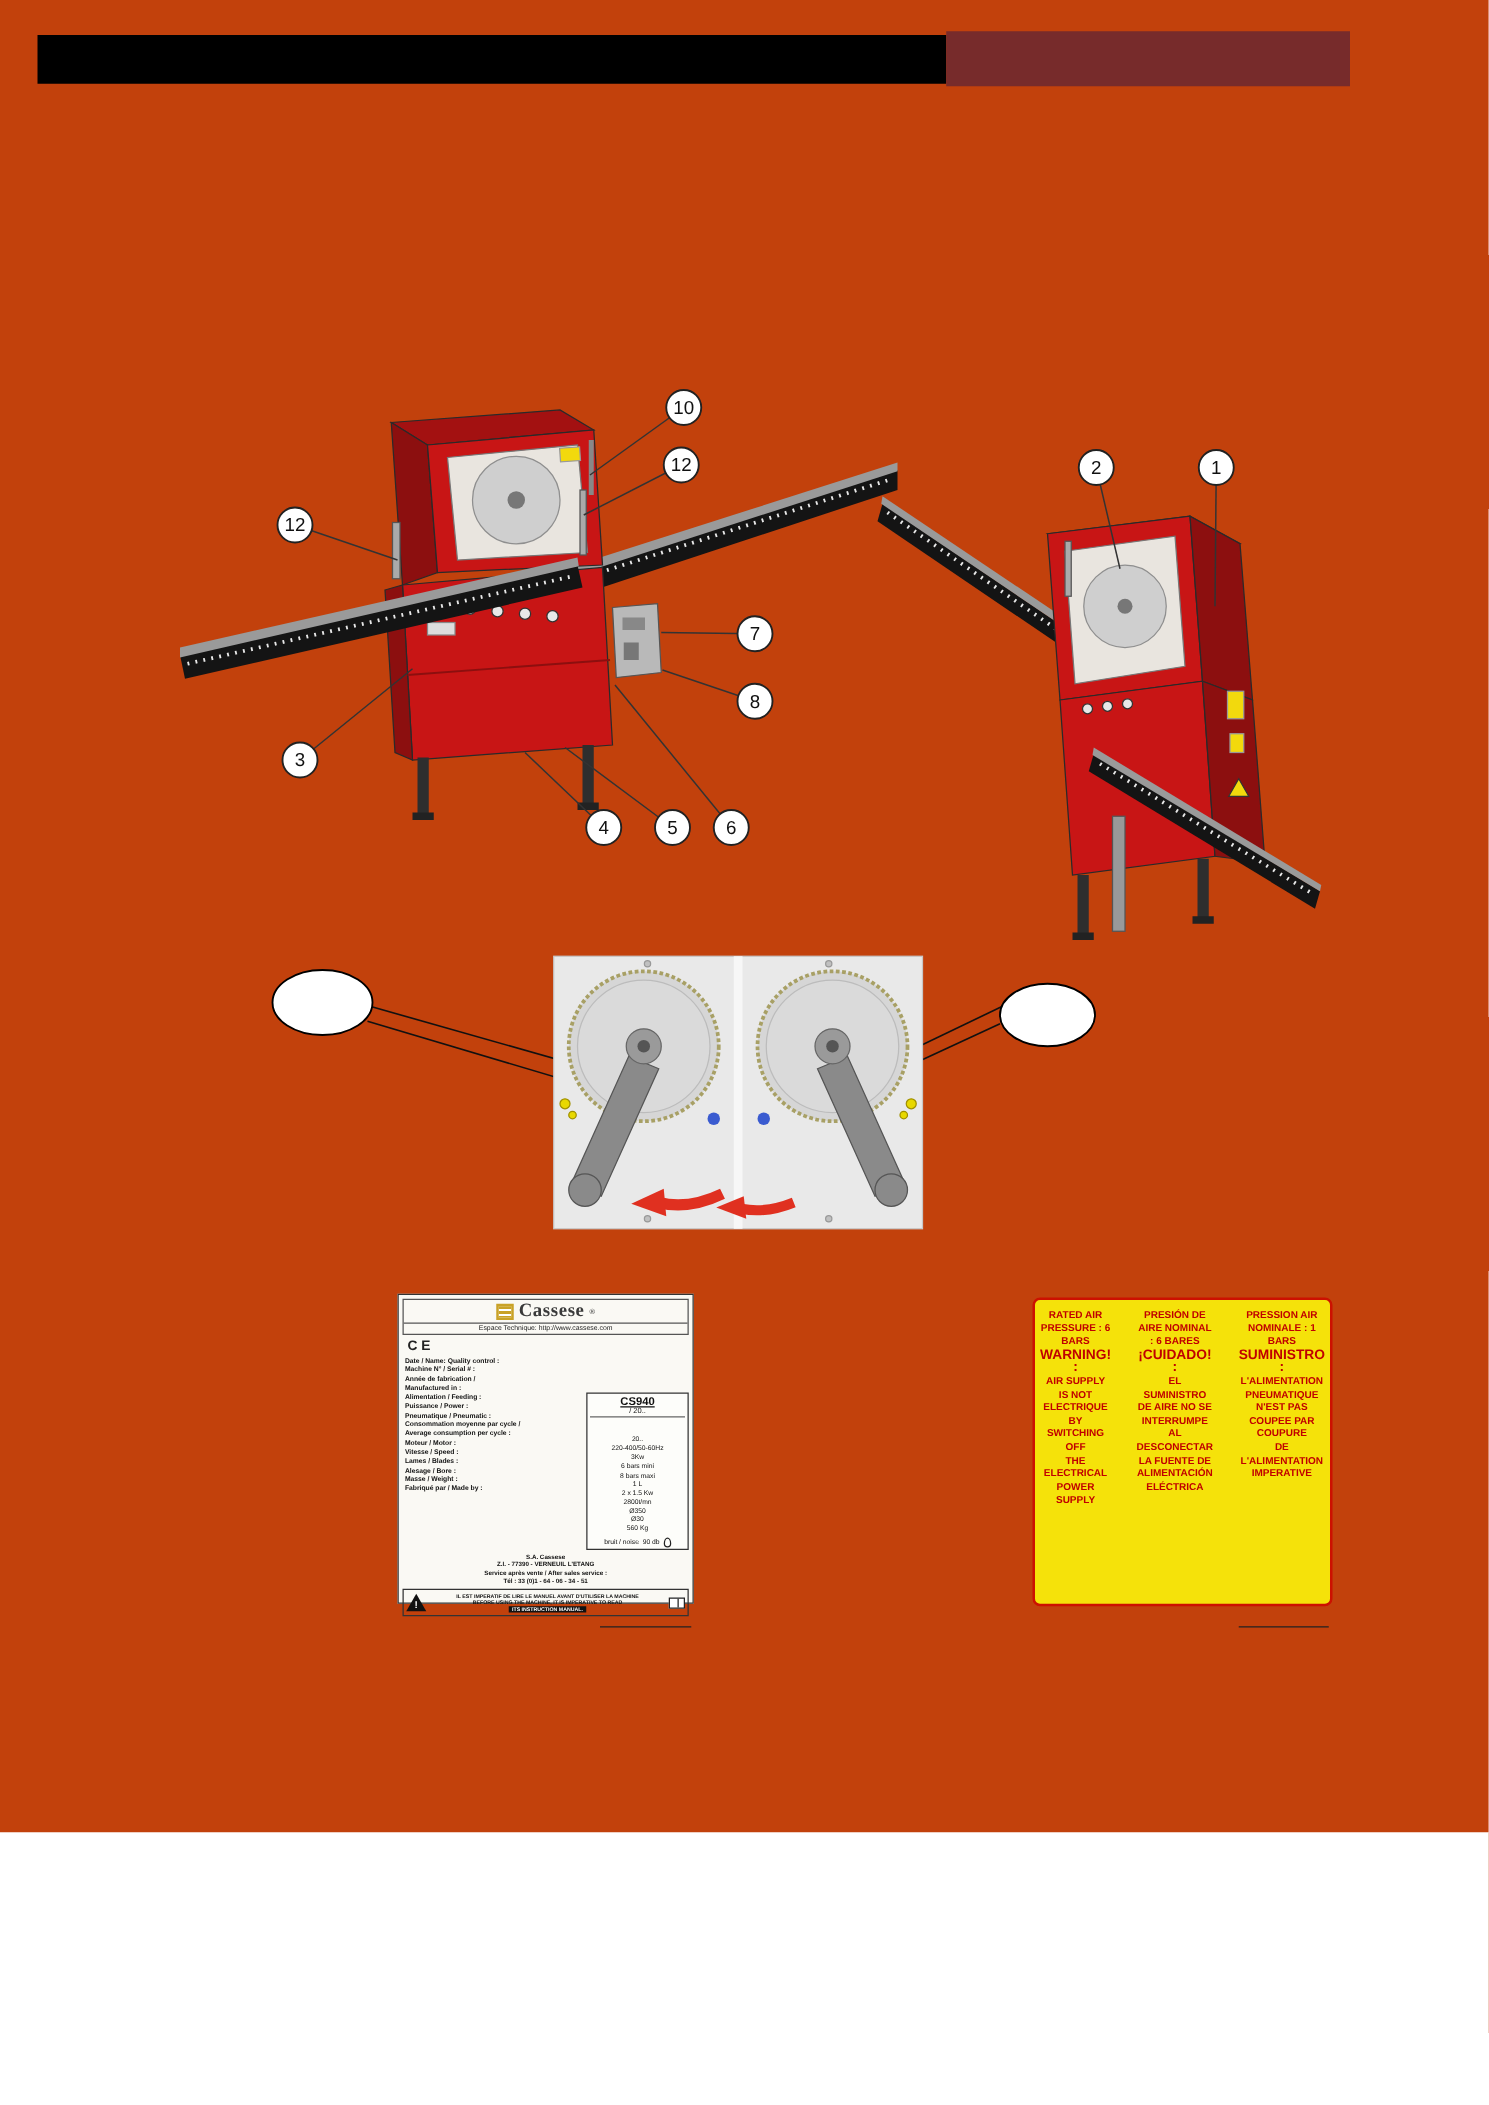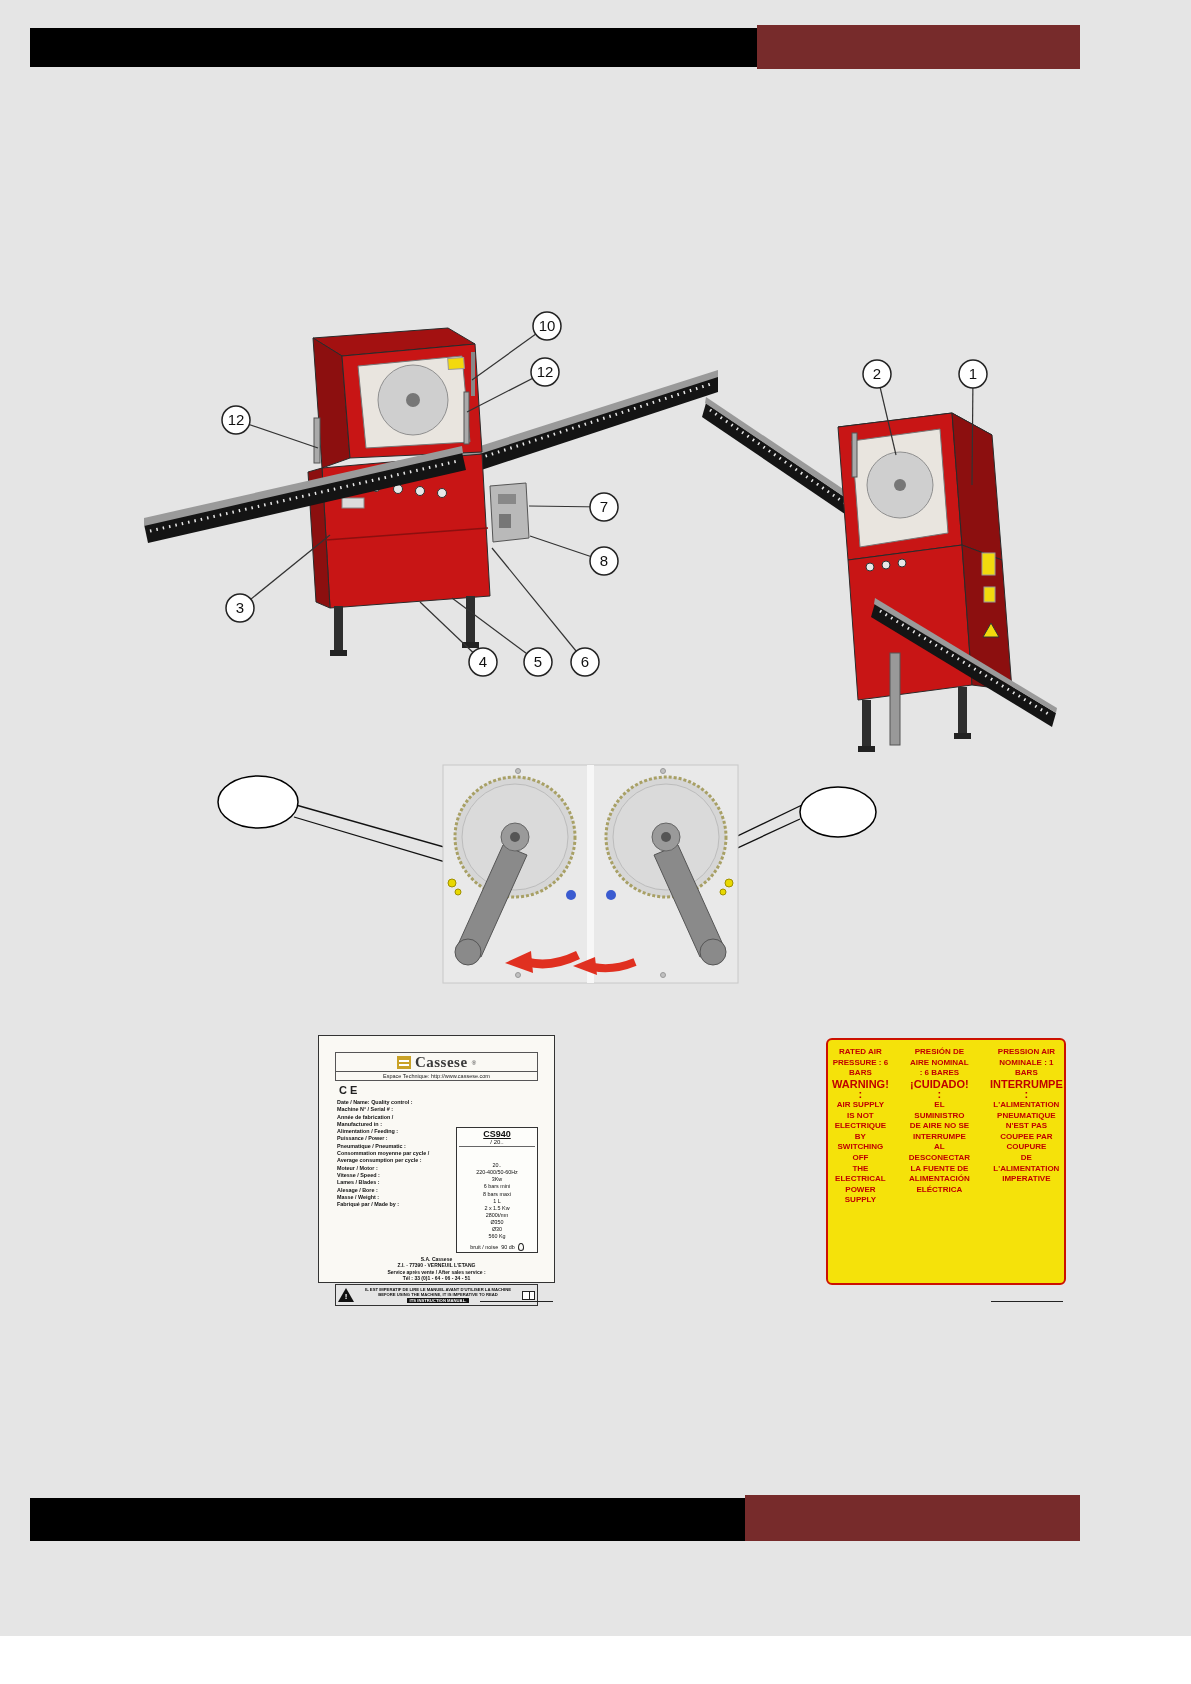--- a/index.html
+++ b/index.html
@@ -1,18 +1,18 @@
 <!DOCTYPE html>
 <html><head>
 <meta charset="utf-8">
 <style>
   * { margin:0; padding:0; box-sizing:border-box; }
   html,body { background:#ffffff; }
   .page {
-    position:relative; width:1191px; height:1636px; background:#e5e5e5;
+    position:relative; width:1191px; height:1466px; background:#c2410c;
     font-family:"Liberation Sans", sans-serif; overflow:hidden;
   }
   .bar-black { position:absolute; background:#000000; }
   .bar-maroon { position:absolute; background:#772b2b; }
   #hdr-black { left:30px; top:28px; width:727px; height:39px; }
   #hdr-maroon { left:757px; top:25px; width:323px; height:44px; }
   #ftr-black { left:30px; top:1498px; width:715px; height:43px; }
   #ftr-maroon { left:745px; top:1495px; width:335px; height:46px; }
 
   svg { position:absolute; display:block; }
@@ -21,21 +21,21 @@
   #fig-right { left:700px; top:355px; width:380px; height:420px; }
   #fig-mid { left:150px; top:755px; width:800px; height:250px; }
 
   .caption-rule { position:absolute; height:0; border-top:1.5px solid #222; }
   #cap-left { left:480px; top:1301px; width:73px; }
   #cap-right { left:991px; top:1301px; width:72px; }
 
   
   .nameplate {
     position:absolute; left:318px; top:1035px; width:237px; height:248px;
-    background:#faf9f4; border:1.5px solid #333; padding:16px; color:#111;
+    background:#faf9f4; border:1.5px solid #333; padding:3px; color:#111;
   }
   .np-head { border:1px solid #555; text-align:center; padding:1px 0 0 0; }
   .np-logo-row { display:flex; align-items:center; justify-content:center; gap:4px; }
   .np-logo-glyph {
     width:14px; height:13px; display:inline-block; border:2.5px solid #c9a227;
     background:repeating-linear-gradient(#c9a227 0 2px, #ffffff 2px 4px);
   }
   .np-brand { font-family:"Liberation Serif", serif; font-weight:bold; font-size:15px; color:#3a3a3a; letter-spacing:0.5px; }
   .np-brand-reg { font-size:6px; vertical-align:super; color:#3a3a3a; }
   .np-tech { font-size:5.5px; border-top:1px solid #555; padding:1px 0; color:#222; }
@@ -367,21 +367,21 @@
     <div class="air-sec">
       <div class="air-line">PRESIÓN DE AIRE NOMINAL : 6 BARES</div>
       <div class="air-line big">¡CUIDADO! :</div>
       <div class="air-line">EL SUMINISTRO DE AIRE NO SE</div>
       <div class="air-line">INTERRUMPE AL DESCONECTAR</div>
       <div class="air-line">LA FUENTE DE ALIMENTACIÓN ELÉCTRICA</div>
     </div>
     <div class="air-div"></div>
     <div class="air-sec">
       <div class="air-line">PRESSION AIR NOMINALE : 1 BARS</div>
-      <div class="air-line big">INTERRUMPE :</div>
+      <div class="air-line big">SUMINISTRO :</div>
       <div class="air-line">L'ALIMENTATION PNEUMATIQUE</div>
       <div class="air-line">N'EST PAS COUPEE PAR COUPURE</div>
       <div class="air-line">DE L'ALIMENTATION IMPERATIVE</div>
     </div>
   </div>
 
   <div id="cap-left" class="caption-rule"></div>
   <div id="cap-right" class="caption-rule"></div>
 
   <div id="ftr-black" class="bar-black"></div>

